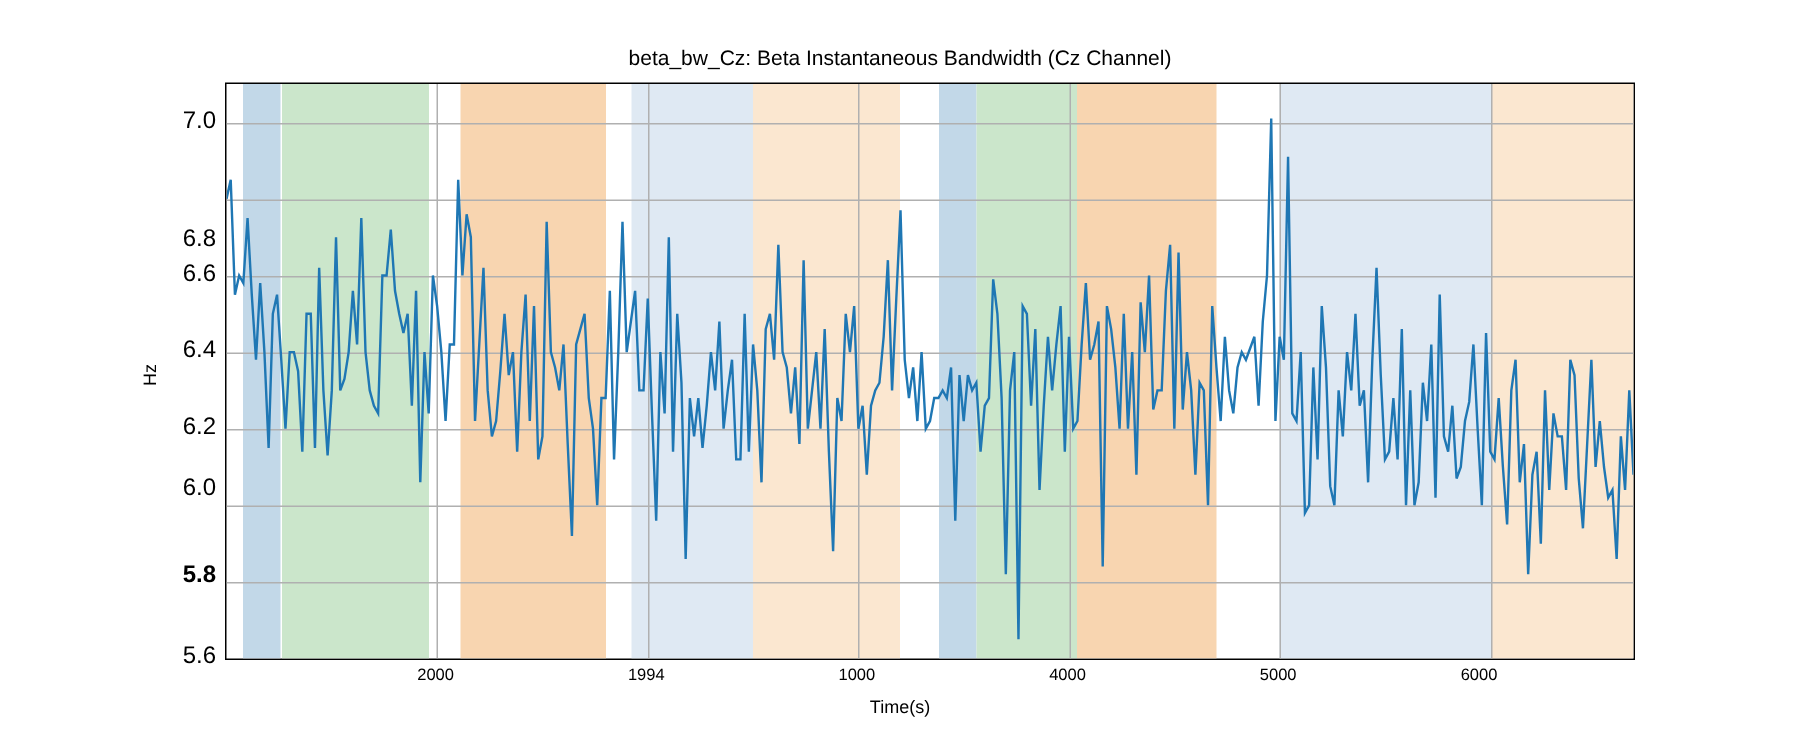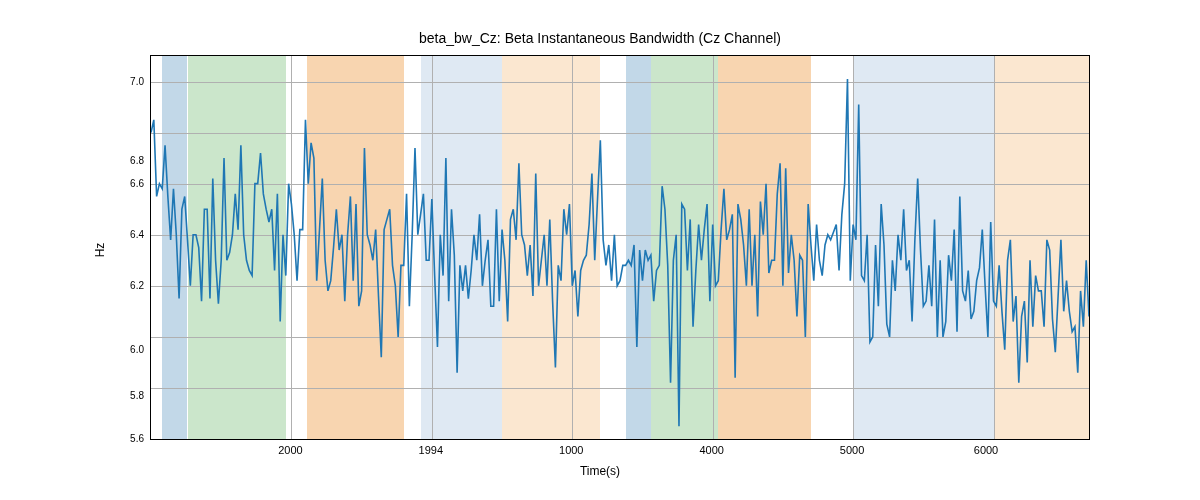--- a/index.html
+++ b/index.html
@@ -52,21 +52,21 @@
     height: 100%;
     border: 1px solid #000;
     box-sizing: border-box;
     overflow: hidden;
   }
   .axis-tick-y {
     position: absolute;
     right: 100%;
     width: 40px;
     text-align: right;
-    font-size: 10px;
+    font-size: 16px;
     color: #000;
     transform: translateY(-50%);
     padding-right: 6px;
   }
   .axis-tick-x {
     position: absolute;
     top: 100%;
     transform: translateX(-50%);
     font-size: 11px;
     color: #000;
@@ -131,22 +131,22 @@
       <div class="grid-v" style="left: 280.838px;"></div>
       <div class="grid-v" style="left: 421.257px;"></div>
       <div class="grid-v" style="left: 561.677px;"></div>
       <div class="grid-v" style="left: 702.096px;"></div>
       <div class="grid-v" style="left: 842.515px;"></div>
       <svg class="line" viewBox="0 0 938 383" preserveAspectRatio="none">
         <path d="M0.00 76.60 L2.81 63.83 L5.62 140.43 L8.43 127.67 L11.23 132.77 L14.04 89.37 L16.85 140.43 L19.66 183.84 L22.47 132.77 L25.28 178.73 L28.08 242.57 L30.89 153.20 L33.70 140.43 L36.51 183.84 L39.32 229.80 L42.13 178.73 L44.93 178.73 L47.74 191.50 L50.55 245.12 L53.36 153.20 L56.17 153.20 L58.98 242.57 L61.78 122.56 L64.59 204.27 L67.40 247.67 L70.21 204.27 L73.02 102.13 L75.83 204.27 L78.63 196.61 L81.44 178.73 L84.25 137.88 L87.06 173.63 L89.87 89.37 L92.68 178.73 L95.49 204.27 L98.29 214.48 L101.10 219.59 L103.91 127.67 L106.72 127.67 L109.53 97.03 L112.34 137.88 L115.14 153.20 L117.95 165.97 L120.76 153.20 L123.57 214.48 L126.38 137.88 L129.19 265.55 L131.99 178.73 L134.80 219.59 L137.61 127.67 L140.42 148.09 L143.23 178.73 L146.04 224.69 L148.84 173.63 L151.65 173.63 L154.46 63.83 L157.27 127.67 L160.08 86.81 L162.89 102.13 L165.69 224.69 L168.50 173.63 L171.31 122.56 L174.12 204.27 L176.93 234.91 L179.74 224.69 L182.54 191.50 L185.35 153.20 L188.16 194.05 L190.97 178.73 L193.78 245.12 L196.59 178.73 L199.40 140.43 L202.20 224.69 L205.01 148.09 L207.82 250.23 L210.63 234.91 L213.44 91.92 L216.25 178.73 L219.05 188.95 L221.86 204.27 L224.67 173.63 L227.48 240.01 L230.29 301.29 L233.10 173.63 L235.90 163.41 L238.71 153.20 L241.52 209.37 L244.33 229.80 L247.14 280.87 L249.95 209.37 L252.75 209.37 L255.56 137.88 L258.37 250.23 L261.18 178.73 L263.99 91.92 L266.80 178.73 L269.60 158.31 L272.41 137.88 L275.22 204.27 L278.03 204.27 L280.84 142.99 L283.65 219.59 L286.46 291.08 L289.26 178.73 L292.07 219.59 L294.88 102.13 L297.69 245.12 L300.50 153.20 L303.31 199.16 L306.11 316.61 L308.92 209.37 L311.73 234.91 L314.54 209.37 L317.35 242.57 L320.16 214.48 L322.96 178.73 L325.77 204.27 L328.58 158.31 L331.39 229.80 L334.20 204.27 L337.01 183.84 L339.81 250.23 L342.62 250.23 L345.43 153.20 L348.24 245.12 L351.05 173.63 L353.86 204.27 L356.66 265.55 L359.47 163.41 L362.28 153.20 L365.09 183.84 L367.90 107.24 L370.71 178.73 L373.51 188.95 L376.32 219.59 L379.13 188.95 L381.94 240.01 L384.75 117.45 L387.56 229.80 L390.37 204.27 L393.17 178.73 L395.98 229.80 L398.79 163.41 L401.60 245.12 L404.41 311.51 L407.22 209.37 L410.02 224.69 L412.83 153.20 L415.64 178.73 L418.45 148.09 L421.26 229.80 L424.07 214.48 L426.87 260.44 L429.68 214.48 L432.49 204.27 L435.30 199.16 L438.11 168.52 L440.92 117.45 L443.72 204.27 L446.53 142.99 L449.34 84.26 L452.15 183.84 L454.96 209.37 L457.77 188.95 L460.57 224.69 L463.38 178.73 L466.19 229.80 L469.00 224.69 L471.81 209.37 L474.62 209.37 L477.43 204.27 L480.23 209.37 L483.04 188.95 L485.85 291.08 L488.66 194.05 L491.47 224.69 L494.28 194.05 L497.08 204.27 L499.89 199.16 L502.70 245.12 L505.51 214.48 L508.32 209.37 L511.13 130.22 L513.93 153.20 L516.74 209.37 L519.55 326.83 L522.36 204.27 L525.17 178.73 L527.98 370.23 L530.78 148.09 L533.59 153.20 L536.40 214.48 L539.21 163.41 L542.02 270.65 L544.83 214.48 L547.63 168.52 L550.44 204.27 L553.25 173.63 L556.06 148.09 L558.87 245.12 L561.68 168.52 L564.49 229.80 L567.29 224.69 L570.10 173.63 L572.91 132.77 L575.72 183.84 L578.53 173.63 L581.34 158.31 L584.14 321.72 L586.95 148.09 L589.76 163.41 L592.57 188.95 L595.38 229.80 L598.19 153.20 L600.99 229.80 L603.80 178.73 L606.61 260.44 L609.42 145.54 L612.23 178.73 L615.04 127.67 L617.84 217.03 L620.65 204.27 L623.46 204.27 L626.27 137.88 L629.08 107.24 L631.89 229.80 L634.69 112.35 L637.50 217.03 L640.31 178.73 L643.12 204.27 L645.93 260.44 L648.74 199.16 L651.54 204.27 L654.35 280.87 L657.16 148.09 L659.97 188.95 L662.78 224.69 L665.59 168.52 L668.40 204.27 L671.20 219.59 L674.01 188.95 L676.82 178.73 L679.63 183.84 L682.44 176.18 L685.25 168.52 L688.05 214.48 L690.86 158.31 L693.67 127.67 L696.48 22.98 L699.29 224.69 L702.10 168.52 L704.90 183.84 L707.71 48.51 L710.52 219.59 L713.33 224.69 L716.14 178.73 L718.95 285.97 L721.75 280.87 L724.56 188.95 L727.37 250.23 L730.18 148.09 L732.99 188.95 L735.80 268.10 L738.60 280.87 L741.41 204.27 L744.22 234.91 L747.03 178.73 L749.84 204.27 L752.65 153.20 L755.46 214.48 L758.26 204.27 L761.07 265.55 L763.88 183.84 L766.69 122.56 L769.50 194.05 L772.31 250.23 L775.11 245.12 L777.92 209.37 L780.73 250.23 L783.54 163.41 L786.35 280.87 L789.16 204.27 L791.96 280.87 L794.77 265.55 L797.58 199.16 L800.39 224.69 L803.20 173.63 L806.01 275.76 L808.81 140.43 L811.62 234.91 L814.43 245.12 L817.24 214.48 L820.05 262.99 L822.86 255.33 L825.66 224.69 L828.47 211.93 L831.28 173.63 L834.09 229.80 L836.90 280.87 L839.71 165.97 L842.51 245.12 L845.32 250.23 L848.13 209.37 L850.94 255.33 L853.75 293.63 L856.56 204.27 L859.37 183.84 L862.17 265.55 L864.98 240.01 L867.79 326.83 L870.60 260.44 L873.41 245.12 L876.22 306.40 L879.02 204.27 L881.83 270.65 L884.64 219.59 L887.45 234.91 L890.26 234.91 L893.07 270.65 L895.87 183.84 L898.68 194.05 L901.49 262.99 L904.30 296.19 L907.11 240.01 L909.92 183.84 L912.72 255.33 L915.53 224.69 L918.34 255.33 L921.15 275.76 L923.96 270.65 L926.77 316.61 L929.57 234.91 L932.38 270.65 L935.19 204.27 L938.00 260.44 " fill="none" stroke="#1f77b4" stroke-width="1.6"></path>
       </svg>
     </div>
 <div class="axis-tick-y" style="top: 383px;">5.6</div>
-    <div class="axis-tick-y" style="top: 340px;">5.8</div>
-    <div class="axis-tick-y" style="top: 294px;">6.0</div>
+    <div class="axis-tick-y" style="top: 329px; font-weight: bold;">5.8</div>
+    <div class="axis-tick-y" style="top: 271px;">6.0</div>
     <div class="axis-tick-y" style="top: 229.8px; text-align: right;">6.2</div>
     <div class="axis-tick-y" style="top: 178.733px;">6.4</div>
     <div class="axis-tick-y" style="top: 127.667px;">6.6</div>
     <div class="axis-tick-y" style="top: 76.6px; margin-top: 28px;">6.8</div>
     <div class="axis-tick-y" style="top: 25.5333px;">7.0</div>
     <div class="axis-tick-x" style="left: 140.419px;">2000</div>
     <div class="axis-tick-x" style="left: 280.838px;">1994</div>
     <div class="axis-tick-x" style="left: 421.257px;">1000</div>
     <div class="axis-tick-x" style="left: 561.677px;">4000</div>
     <div class="axis-tick-x" style="left: 702.096px;">5000</div>

